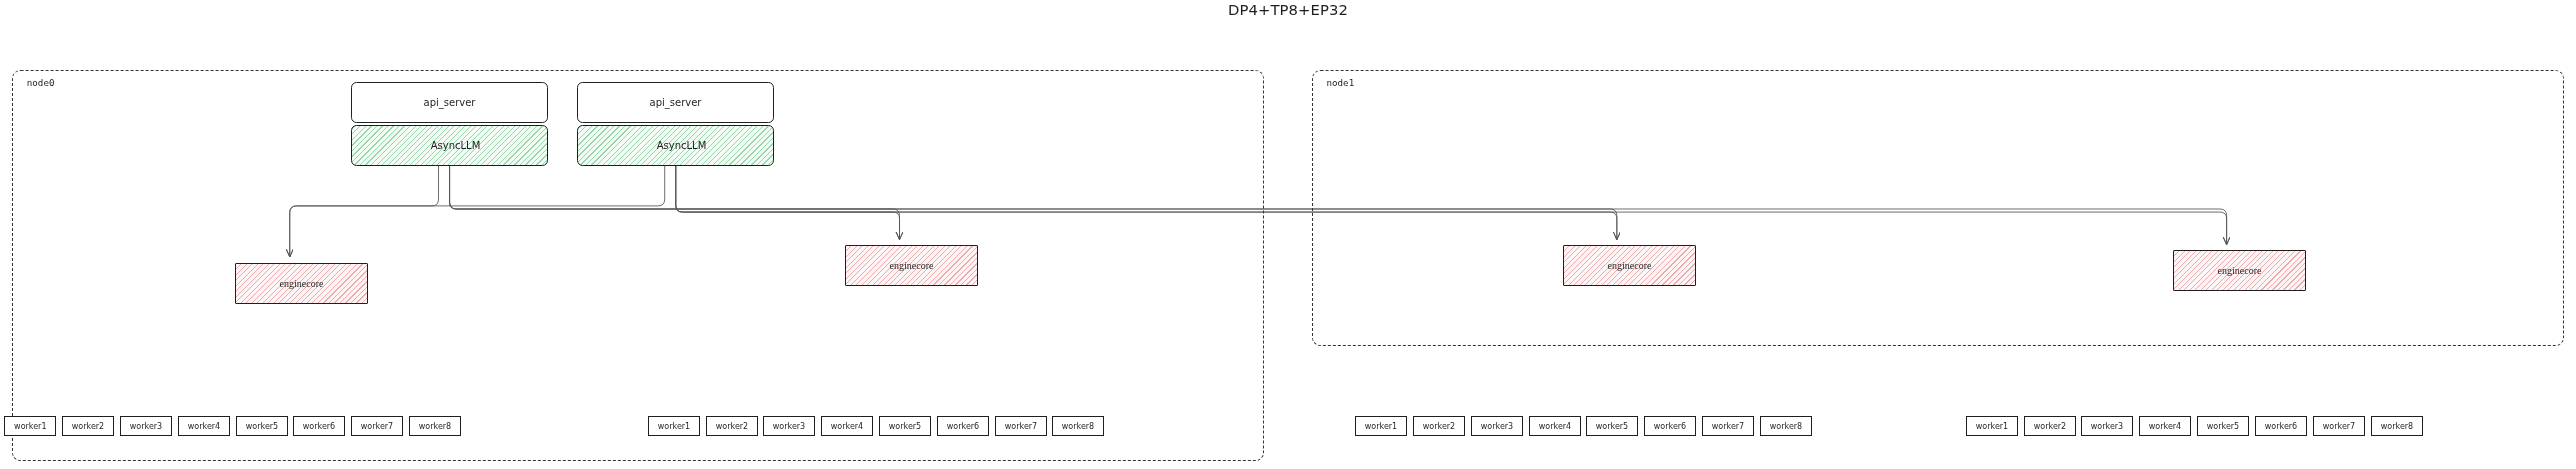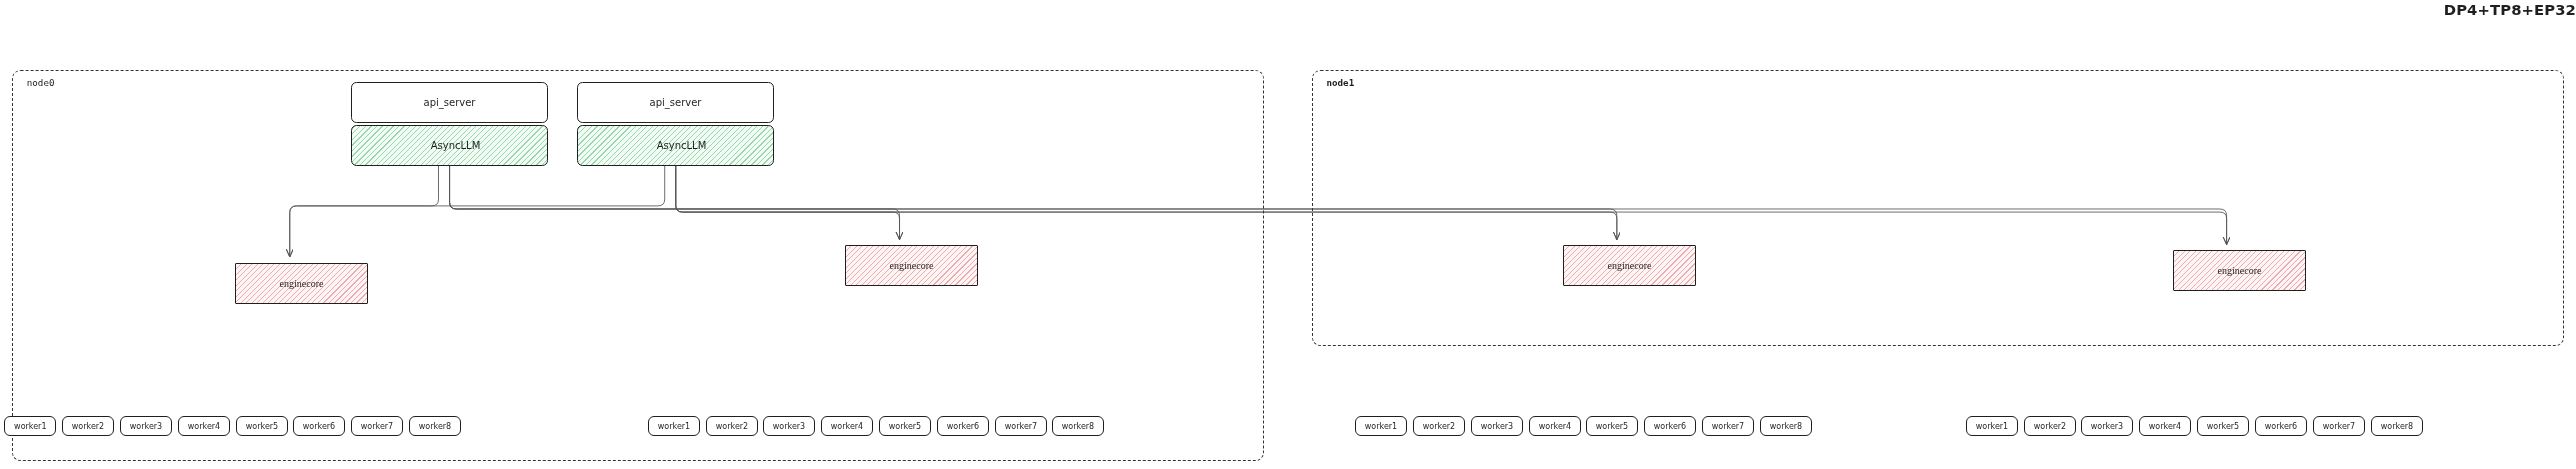--- a/index.html
+++ b/index.html
@@ -22,23 +22,23 @@
     width: 2576px;
     height: 469px;
   }
 
   
   .diagram-title {
     position: absolute;
     left: 0;
     top: 1.2px;
     width: 2576px;
-    text-align: right;
+    text-align: center;
     font-size: 14.8px;
-    font-weight: 700;
+    font-weight: 400;
     color: #1f1f1f;
     letter-spacing: 0.1px;
   }
 
   
   .node-panel {
     position: absolute;
     border: 1.5px dashed #333333;
     border-radius: 8.6px;
     background: transparent;
@@ -98,21 +98,21 @@
        rgba(224,110,110,0.0) 0px,
        rgba(224,110,110,0.0) 3.1px,
        rgba(224,110,110,0.55) 3.1px,
        rgba(224,110,110,0.55) 3.9px
     );
     font-family: Liberation Serif, serif;
   }
 
   
   .box-worker {
-    border-radius: 6px;
+    border-radius: 0;
     font-size: 8px;
     background: #ffffff;
   }
 
   .mbox-label {
     pointer-events: none;
   }
 
   
   #edge-layer {
@@ -145,21 +145,21 @@
         <path d="M 1098 270 L 1098 334 Q 1098 345 1109 345 L 1451 345 Q 1462 345 1462 356 L 1462 390" fill="none" stroke="#555555" stroke-width="1.4" marker-end="url(#arrowhead)"></path>
         <path d="M 1098 270 L 1098 334 Q 1098 345 1109 345 L 2618 345 Q 2629 345 2629 356 L 2629 390" fill="none" stroke="#555555" stroke-width="1.4" marker-end="url(#arrowhead)"></path>
         <path d="M 1098 270 L 1098 334 Q 1098 345 1109 345 L 3610 345 Q 3621 345 3621 356 L 3621 398" fill="none" stroke="#555555" stroke-width="1.4" marker-end="url(#arrowhead)"></path>
       </g>
   </svg>
 
   <div id="panels-layer">
       <div class="node-panel" style="left: 12.3px; top: 70px; width: 1252px; height: 391px;">
         <div class="node-panel-label">node0</div>
       </div>
-      <div class="node-panel" style="left: 1312px; top: 70px; width: 1252px; height: 276px; font-weight: bold;">
+      <div class="node-panel" style="left: 1312px; top: 70px; width: 1252px; height: 276px;">
         <div class="node-panel-label">node1</div>
       </div>
     </div>
   <div id="boxes-layer">
       <div class="mbox box-api" style="left: 351px; top: 82px; width: 197px; height: 41px;">
         <span class="mbox-label">api_server</span>
       </div>
       <div class="mbox box-api" style="left: 577px; top: 82px; width: 197px; height: 41px;">
         <span class="mbox-label">api_server</span>
       </div>

